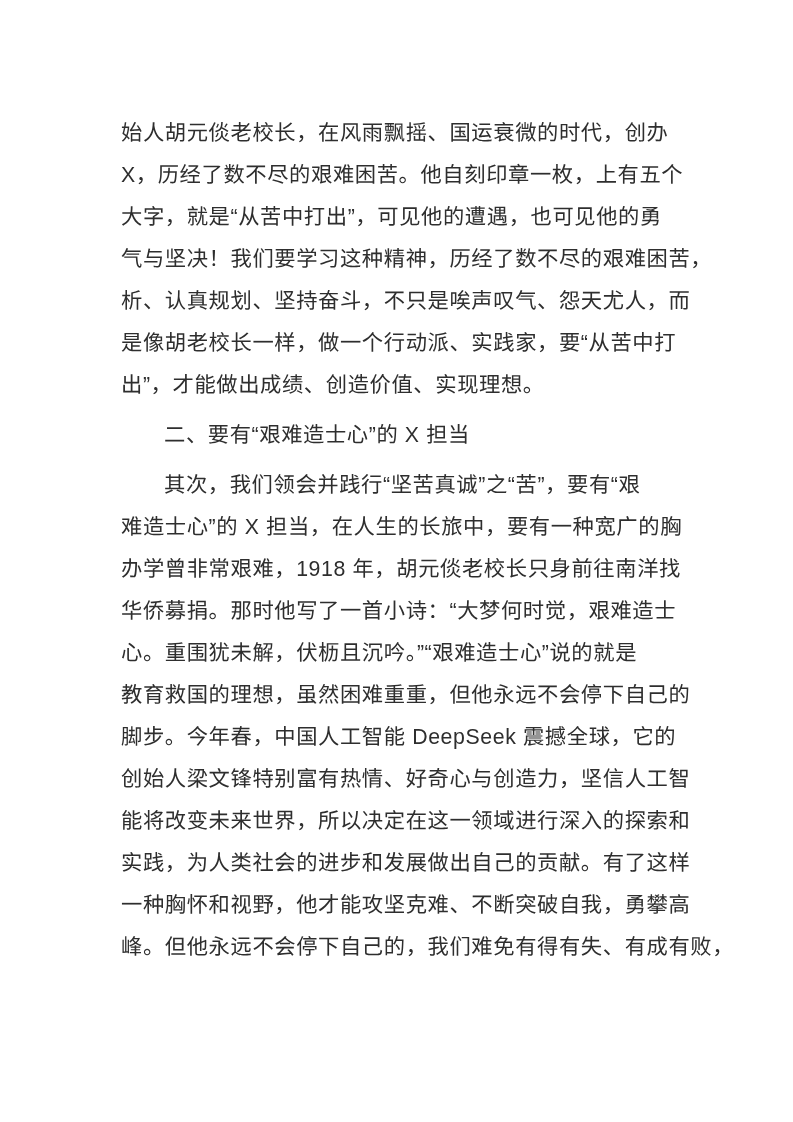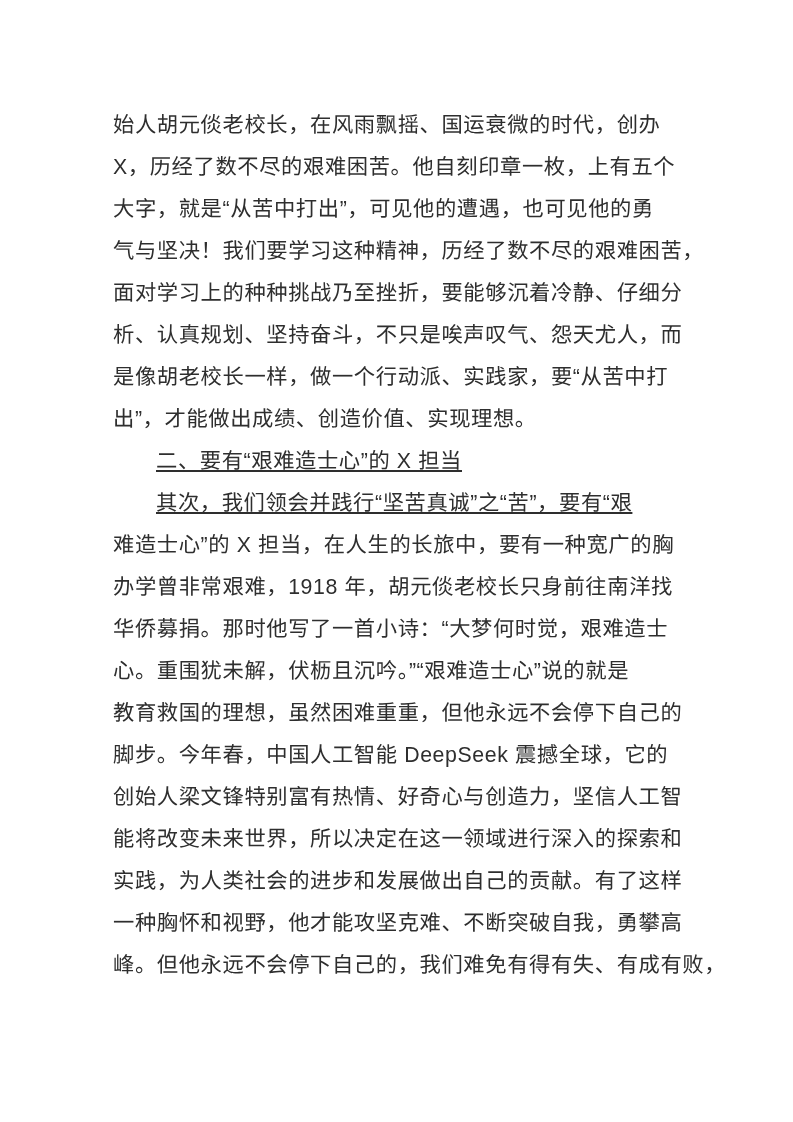--- a/index.html
+++ b/index.html
@@ -21,44 +21,42 @@
     left: 113px;
     top: 104px;
     width: 560px;
     font-family: "Liberation Sans", "DejaVu Sans", sans-serif;
     font-size: 21.3px;
     line-height: 42px;
     letter-spacing: 0.6px;
     color: #2e2e2e;
     font-weight: 400;
   }
-  .paragraph { margin: 0; padding: 0; }
+  .paragraph { margin: 8px; padding: 0; }
   .line {
     white-space: pre;
     height: 42px;
   }
   .line.indent {
     padding-left: 43px;
-    text-decoration: underline;
   }
   .heading .line {
     font-weight: 400; 
   }
 </style>
 </head>
 <body style="background: rgb(255, 255, 255);">
 
 <div class="page">
   <div class="text-block" style="color: rgb(46, 46, 46);">
       <div class="paragraph body">
         <div class="line">始人胡元倓老校长，在风雨飘摇、国运衰微的时代，创办</div>
         <div class="line">X，历经了数不尽的艰难困苦。他自刻印章一枚，上有五个</div>
         <div class="line">大字，就是“从苦中打出”，可见他的遭遇，也可见他的勇</div>
         <div class="line">气与坚决！我们要学习这种精神，历经了数不尽的艰难困苦，</div>
-        <div class="line">面对学习上的种种挑战乃至挫折，要能够沉着冷静、仔细分</div>
         <div class="line">析、认真规划、坚持奋斗，不只是唉声叹气、怨天尤人，而</div>
         <div class="line">是像胡老校长一样，做一个行动派、实践家，要“从苦中打</div>
         <div class="line">出”，才能做出成绩、创造价值、实现理想。</div>
       </div>
       <div class="paragraph heading">
         <div class="line indent">二、要有“艰难造士心”的 X 担当</div>
       </div>
       <div class="paragraph body">
         <div class="line indent">其次，我们领会并践行“坚苦真诚”之“苦”，要有“艰</div>
         <div class="line">难造士心”的 X 担当，在人生的长旅中，要有一种宽广的胸</div>

